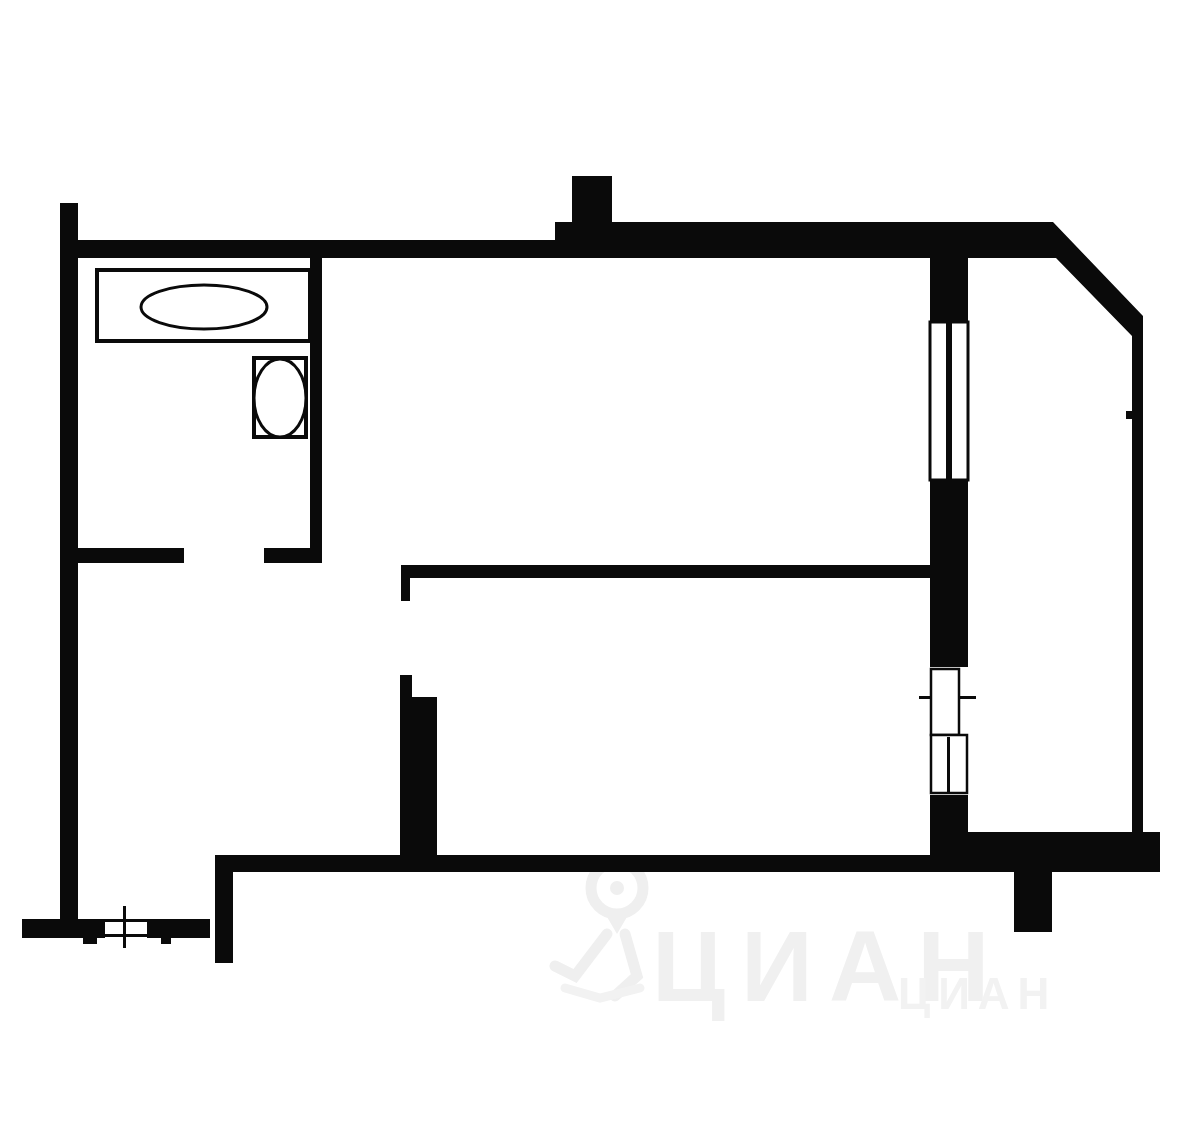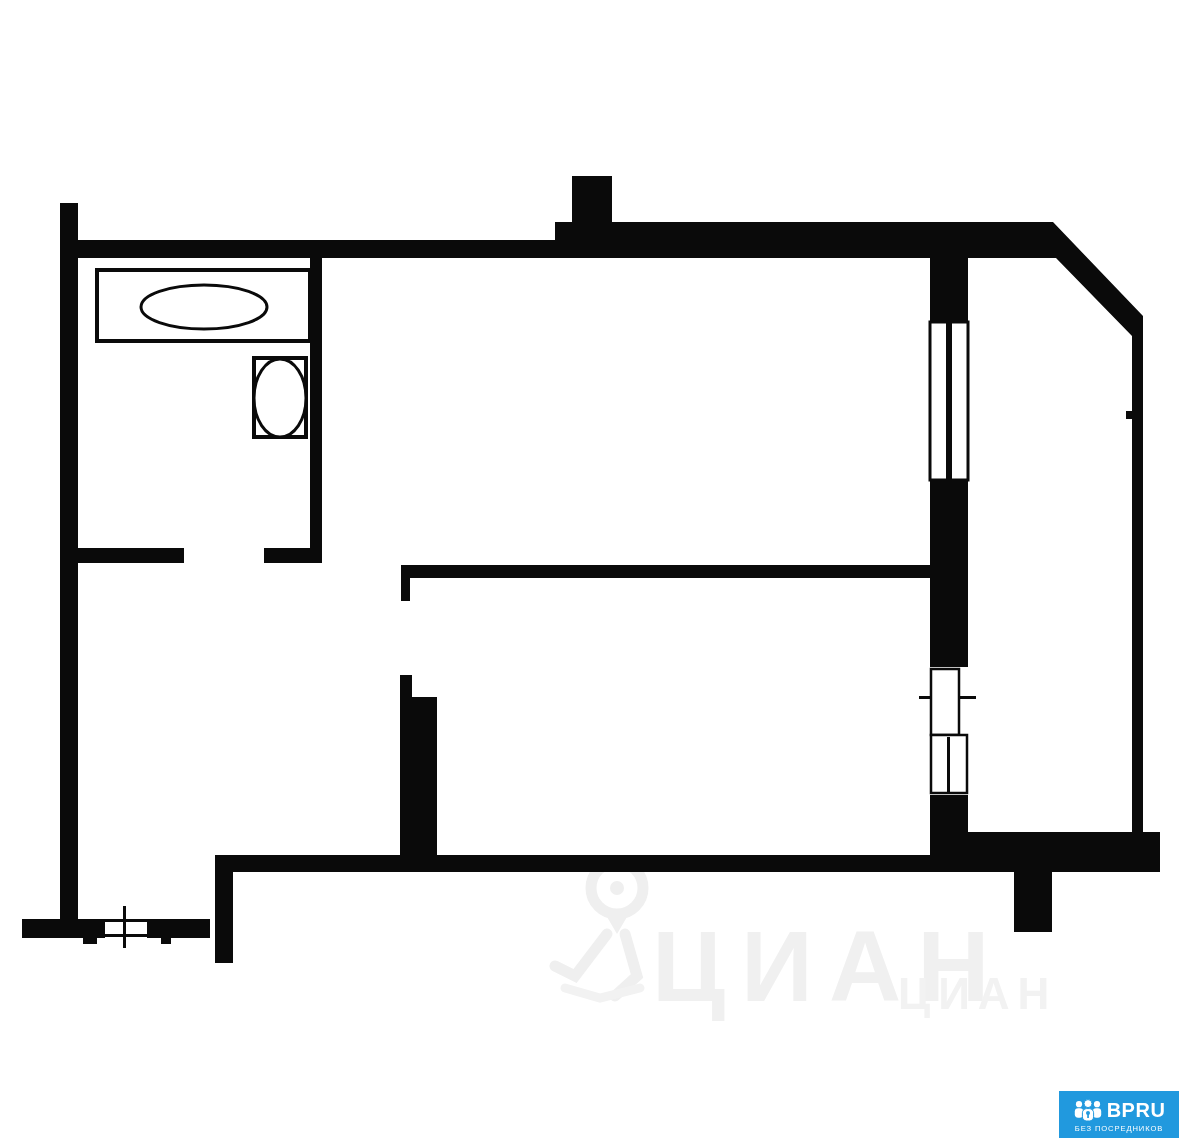--- a/index.html
+++ b/index.html
@@ -72,30 +72,14 @@
       <rect x="105" y="934" width="42" height="3" fill="#0a0a0a"></rect>
       <rect x="123" y="906" width="3" height="42" fill="#0a0a0a"></rect>
       <rect x="83" y="936" width="14" height="8" fill="#0a0a0a"></rect>
       <rect x="161" y="936" width="10" height="8" fill="#0a0a0a"></rect>
       <rect x="97" y="270" width="213" height="71" fill="#ffffff" stroke="#0a0a0a" stroke-width="4"></rect>
       <ellipse cx="204" cy="307" rx="63" ry="22" fill="#ffffff" stroke="#0a0a0a" stroke-width="3"></ellipse>
       <rect x="254" y="358" width="52" height="79" fill="#ffffff" stroke="#0a0a0a" stroke-width="4"></rect>
       <ellipse cx="280" cy="398" rx="26" ry="39" fill="#ffffff" stroke="#0a0a0a" stroke-width="3"></ellipse>
     </svg>
 
-  <div id="brand-badge" style="background: rgb(33, 153, 222);">
-    <div class="badge-row">
-      <svg width="30" height="23" viewBox="0 0 30 23">
-        <circle cx="6" cy="5.2" r="3.1" fill="#ffffff"></circle>
-        <rect x="1.8" y="9.2" width="8.4" height="9.5" rx="3.4" fill="#ffffff"></rect>
-        <circle cx="24" cy="5.2" r="3.1" fill="#ffffff"></circle>
-        <rect x="19.8" y="9.2" width="8.4" height="9.5" rx="3.4" fill="#ffffff"></rect>
-        <circle cx="15" cy="4.6" r="4" fill="#ffffff" stroke="#2199de" stroke-width="1"></circle>
-        <rect x="9.4" y="9.6" width="11.2" height="12.4" rx="4.2" fill="#ffffff" stroke="#2199de" stroke-width="1"></rect>
-        <circle cx="15" cy="14" r="2" fill="#2199de"></circle>
-        <rect x="14.2" y="14.5" width="1.7" height="4.5" fill="#2199de"></rect>
-      </svg>
-      <span class="badge-brand">BPRU</span>
-    </div>
-    <div class="badge-tagline">БЕЗ ПОСРЕДНИКОВ</div>
-  </div>
 
 </div>
 
 </body></html>

